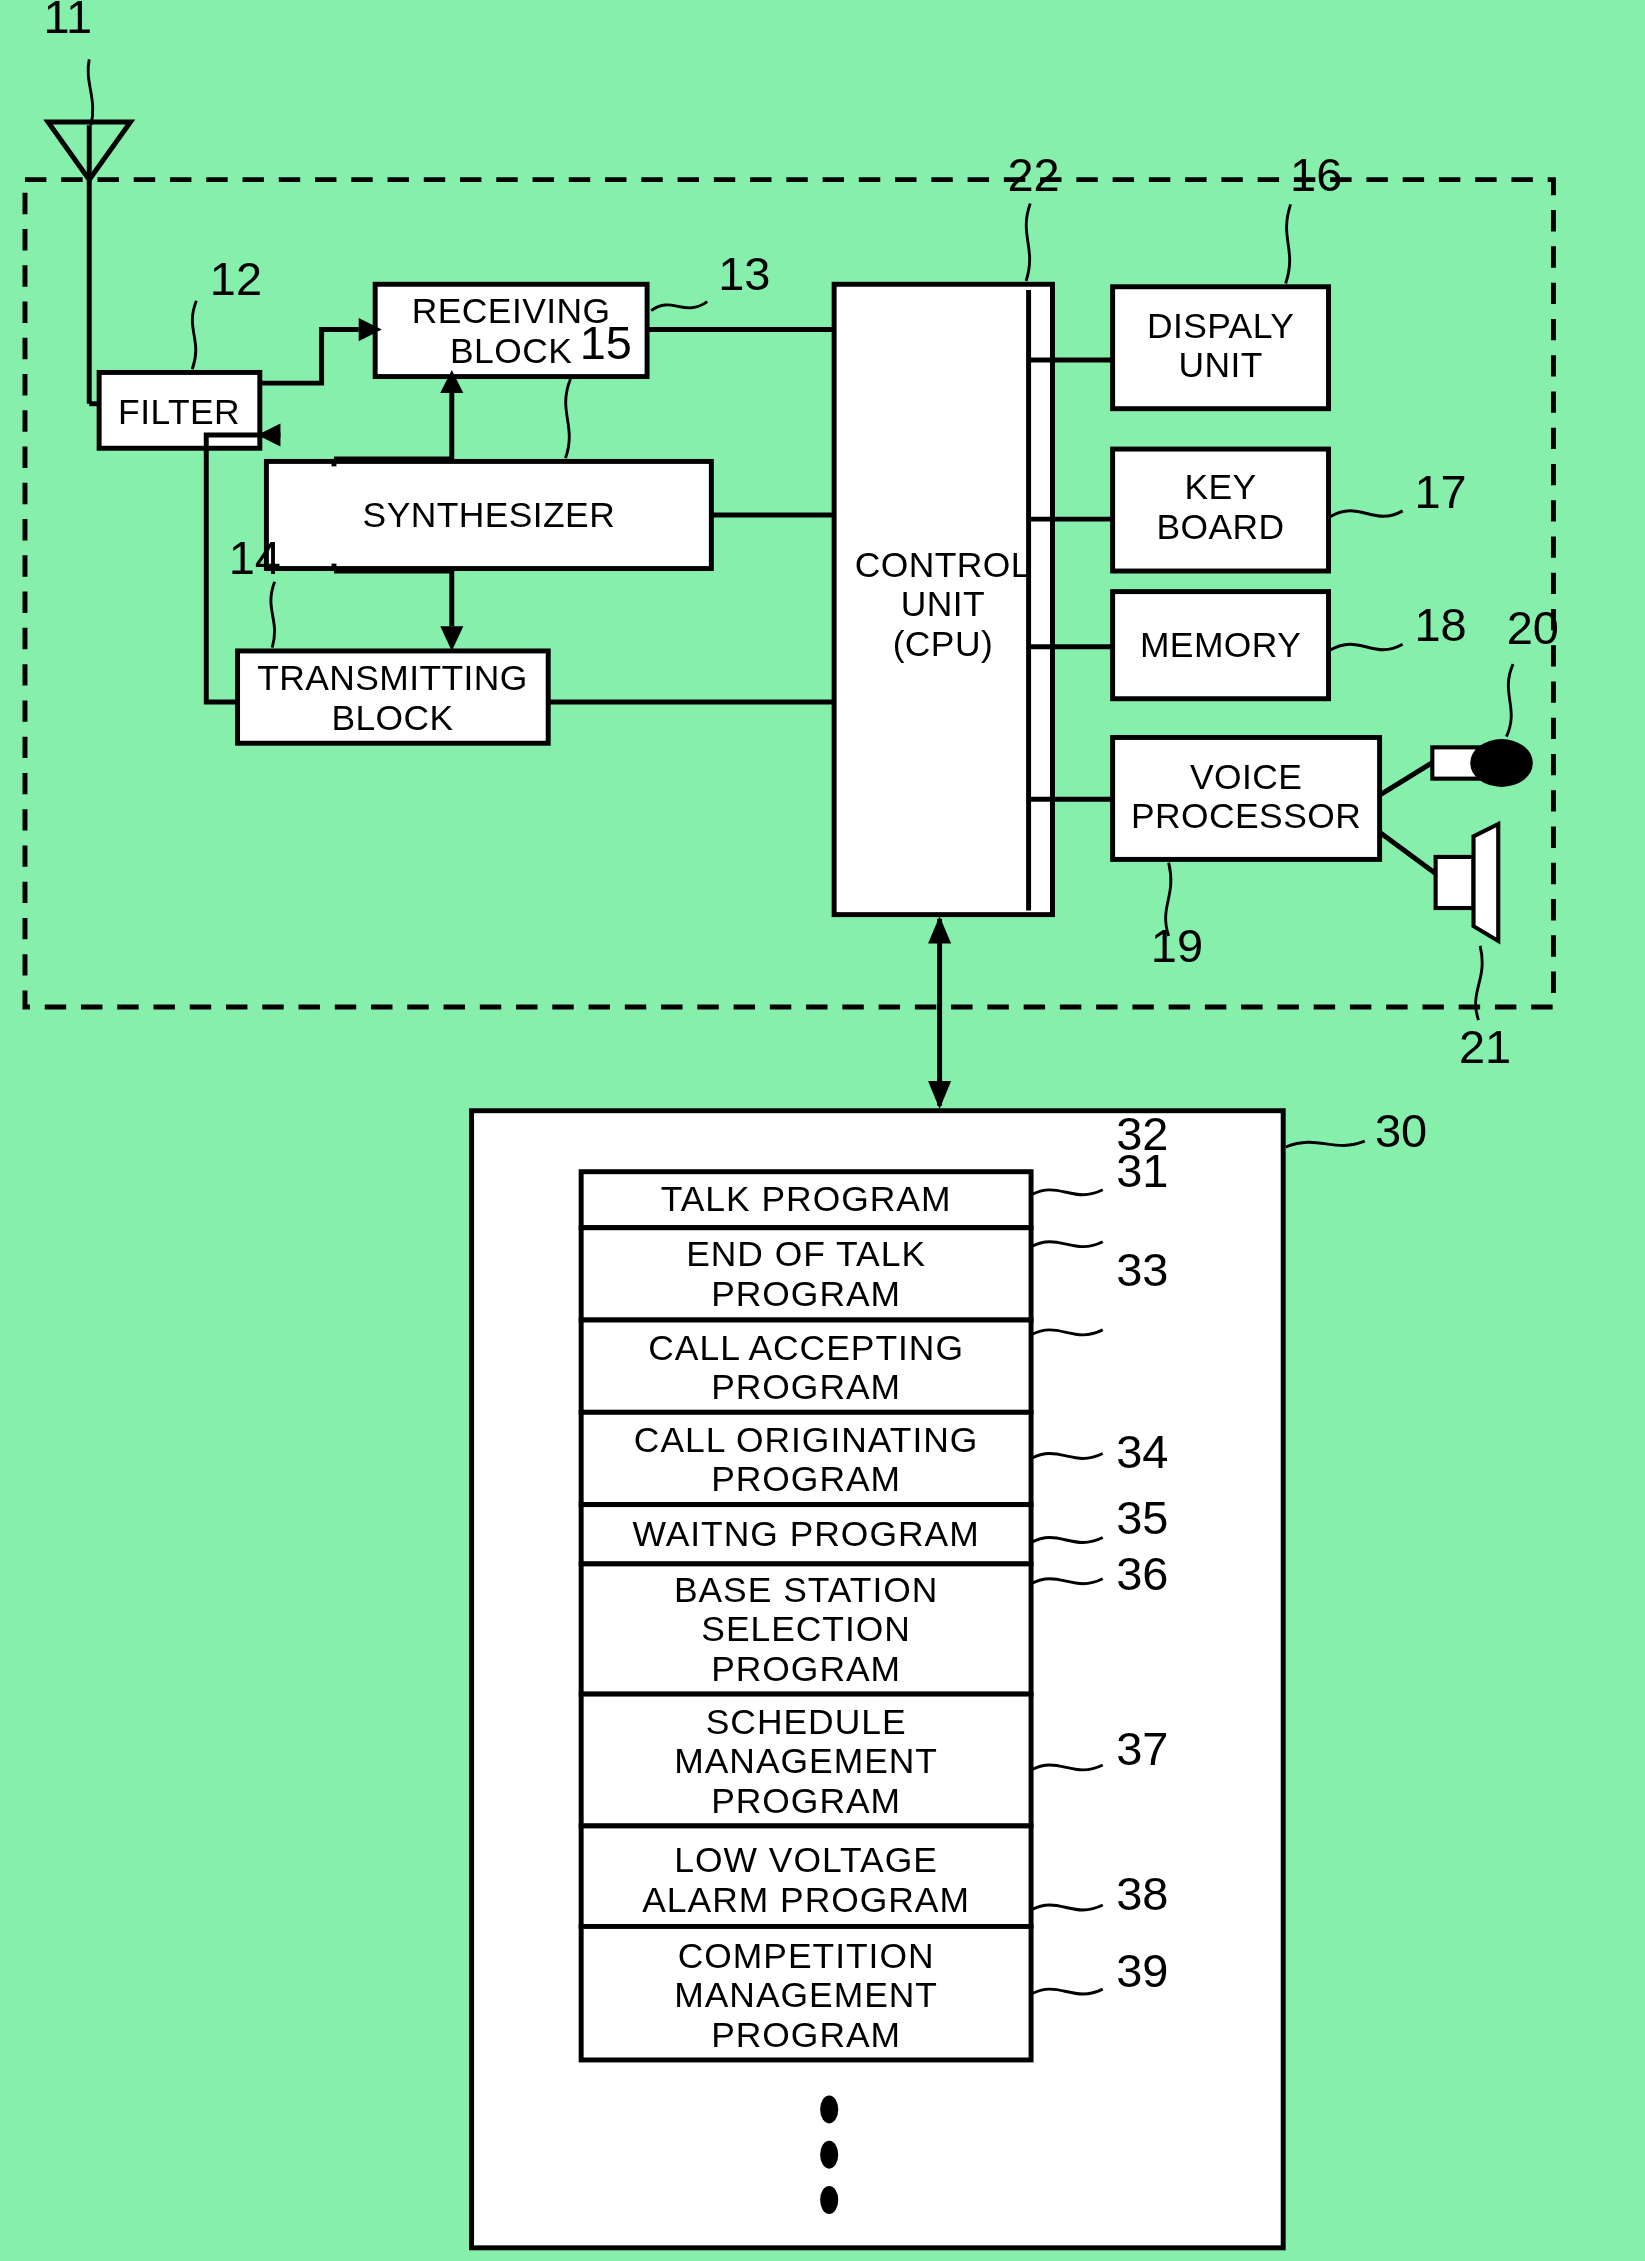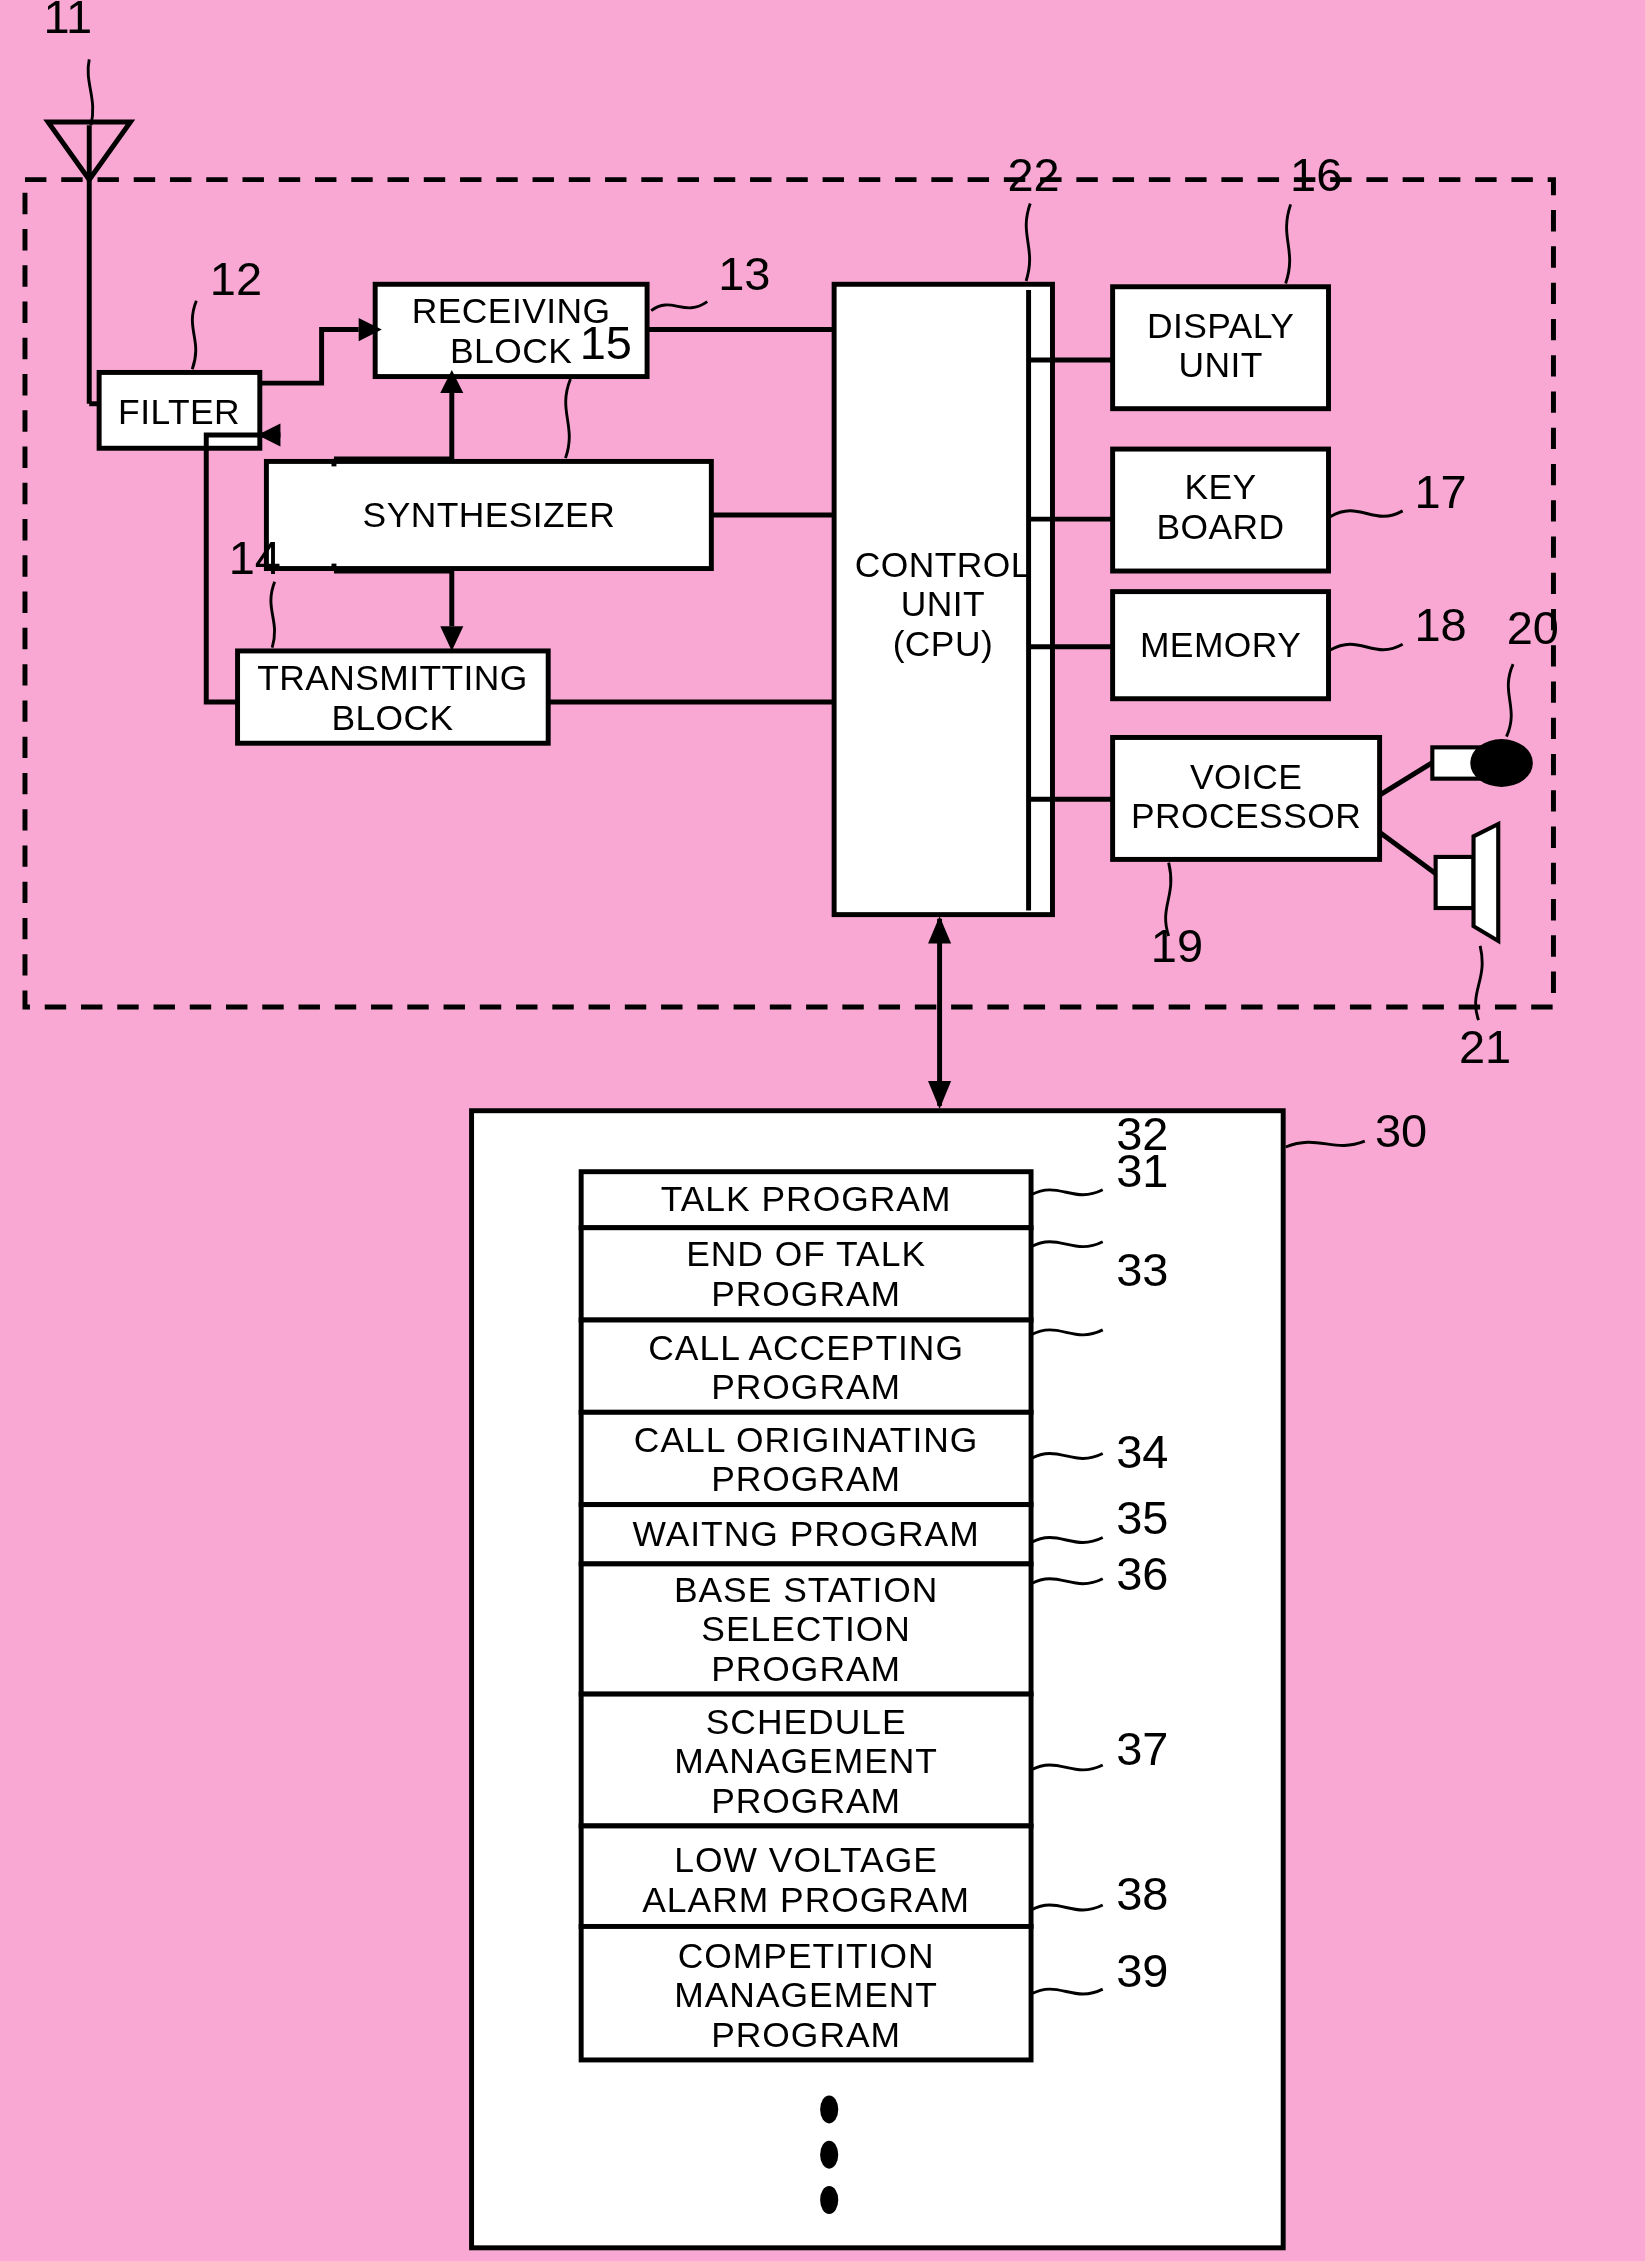--- a/index.html
+++ b/index.html
@@ -7,21 +7,21 @@
     padding: 0;
     background: #ffffff;
   }
   body {
     font-family: "Liberation Sans", sans-serif;
   }
   #figure {
     position: relative;
     width: 1646px;
     height: 2261px;
-    background: #f9a8d4;
+    background: #86efac;
     overflow: hidden;
   }
   #figure svg {
     position: absolute;
     left: 0;
     top: 0;
     width: 1646px;
     height: 2261px;
   }
   .blk {

